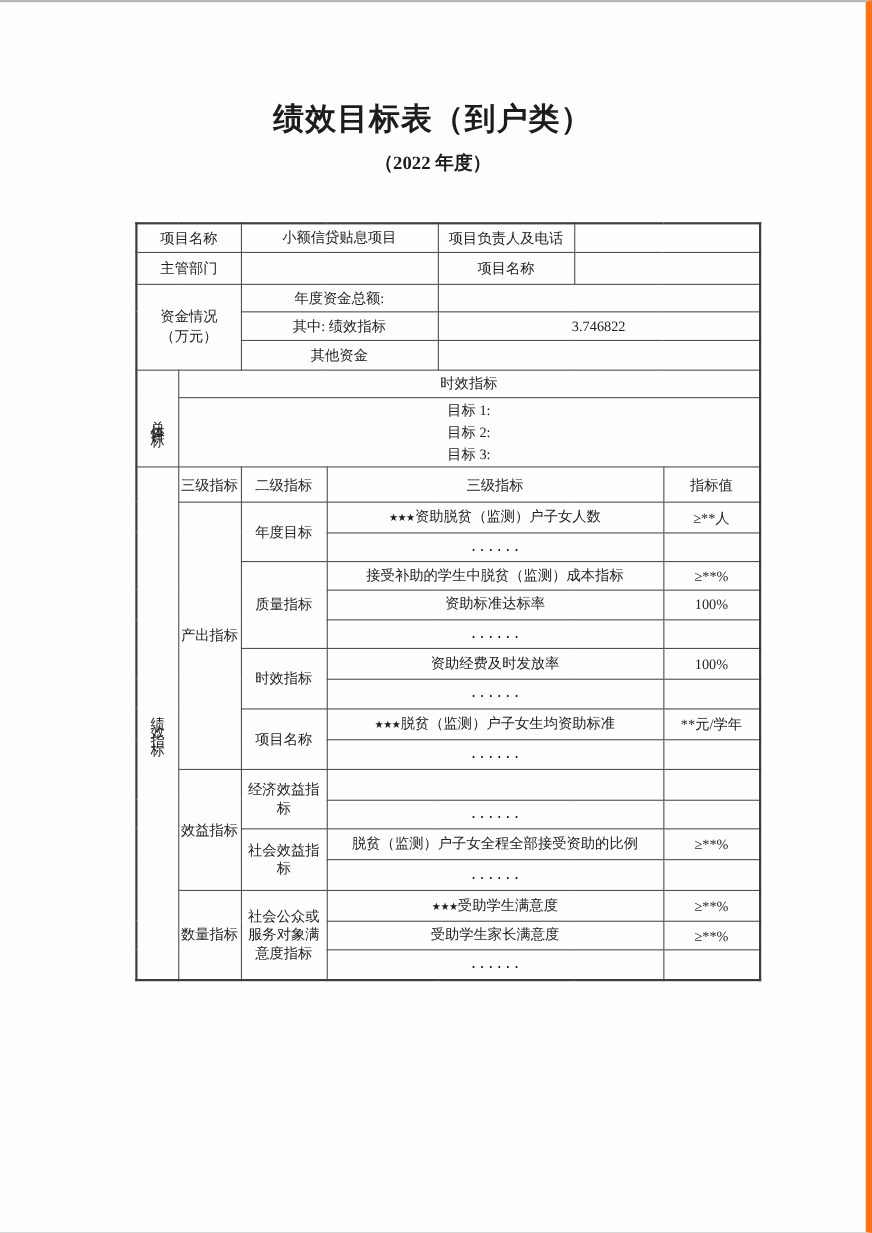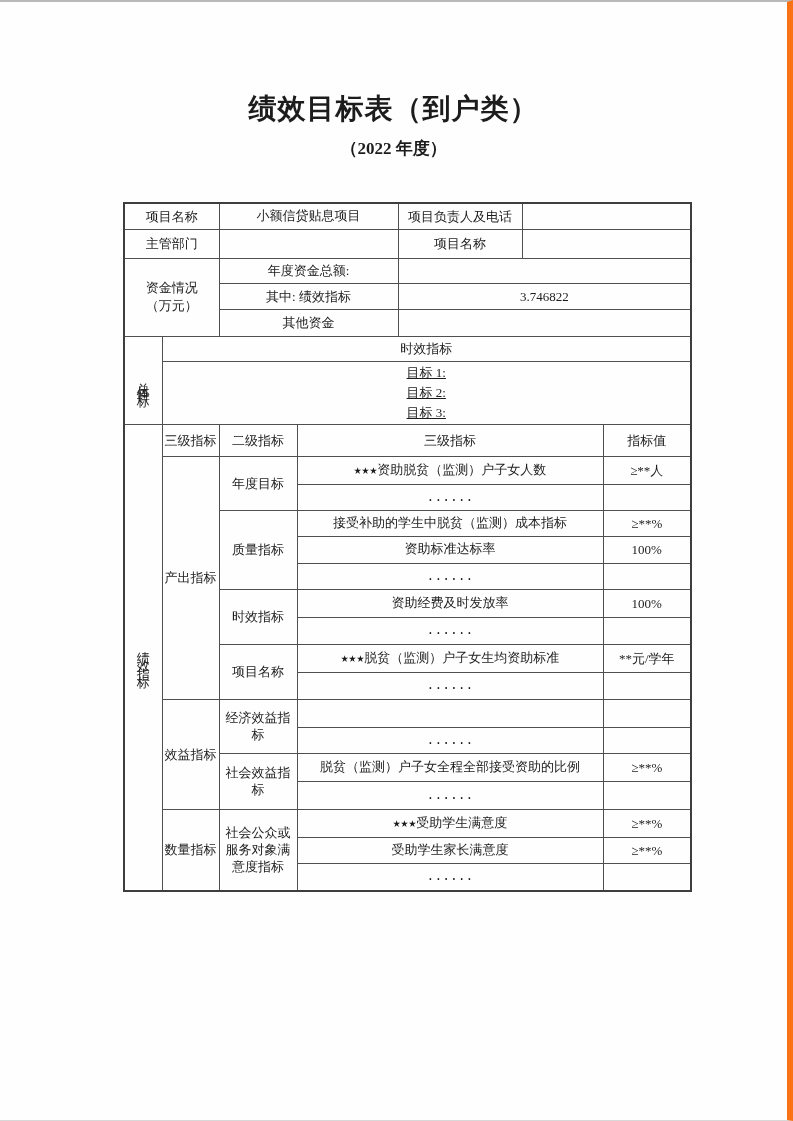--- a/index.html
+++ b/index.html
@@ -46,21 +46,21 @@
     vertical-align:middle;
     text-align:center;
     padding:0;
     line-height:17px;
     overflow:hidden;
   }
   td.left { text-align:left; padding-left:12px; padding-right:6px;font-family:Liberation Mono, monospace; }
   td.pad1 { padding-left:8px; padding-right:8px; }   
   td.pad2 { padding-left:10px; padding-right:10px; } 
   td.goals-cell { text-align:left; padding-left:12px; }
-  .goals-cell div { line-height:20px;text-decoration:underline; }
+  .goals-cell div { line-height:20px; }
   .vwrap { display:flex; align-items:center; justify-content:center; height:100%; }
   .vtext {
     writing-mode:vertical-rl;
     text-orientation:upright;
     letter-spacing:4px;
     font-size:13px;
   }
   .vtext.wide { letter-spacing:8px; }
   .fund-label div { line-height:18px; }
 </style>

